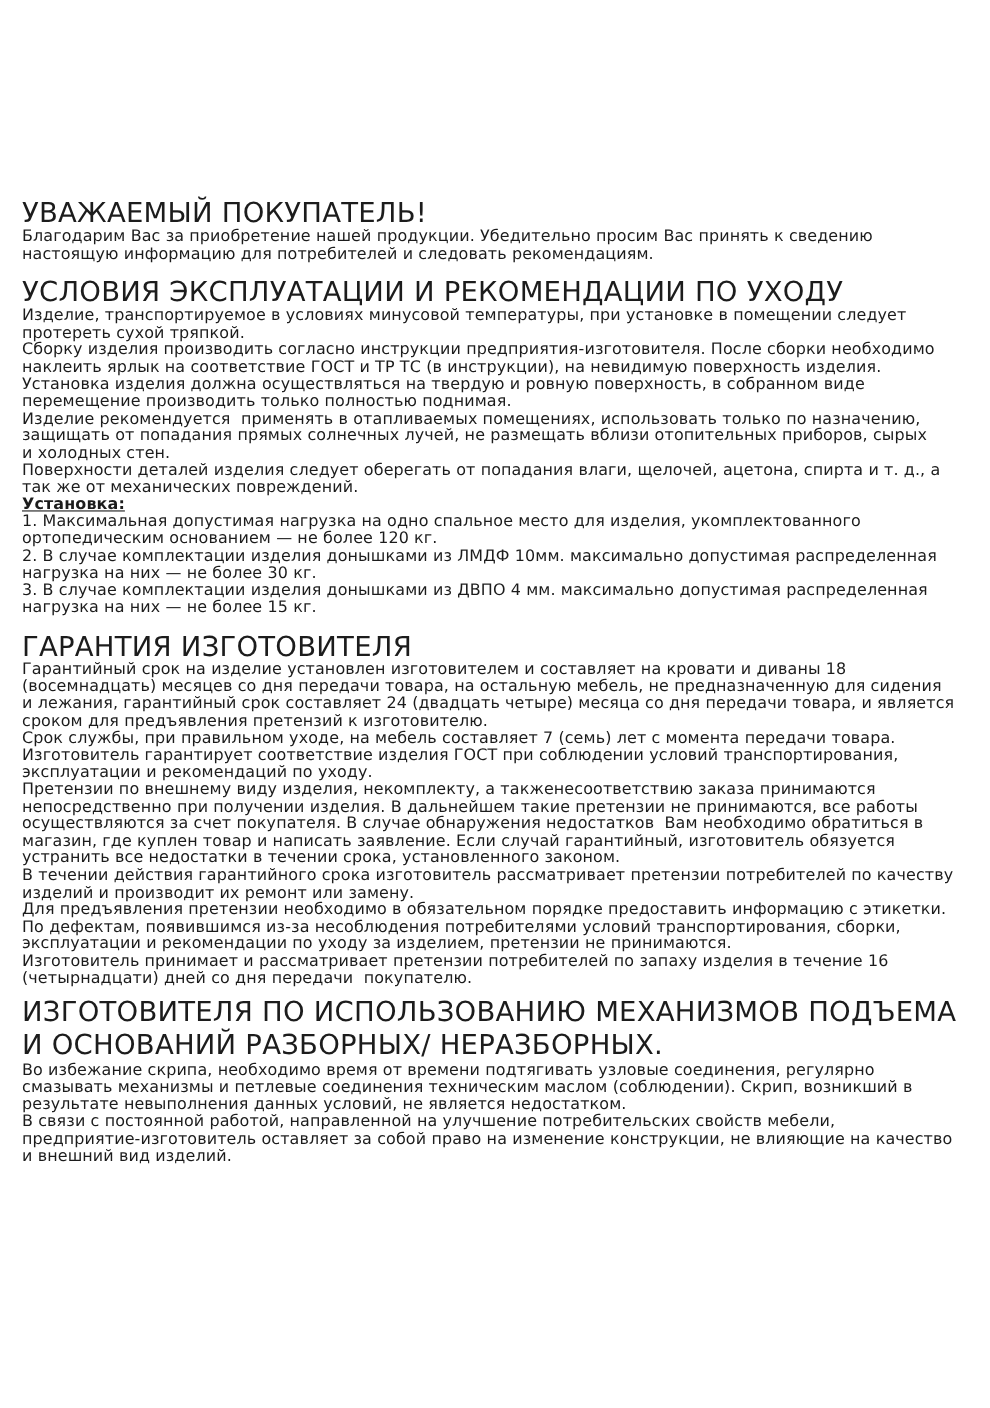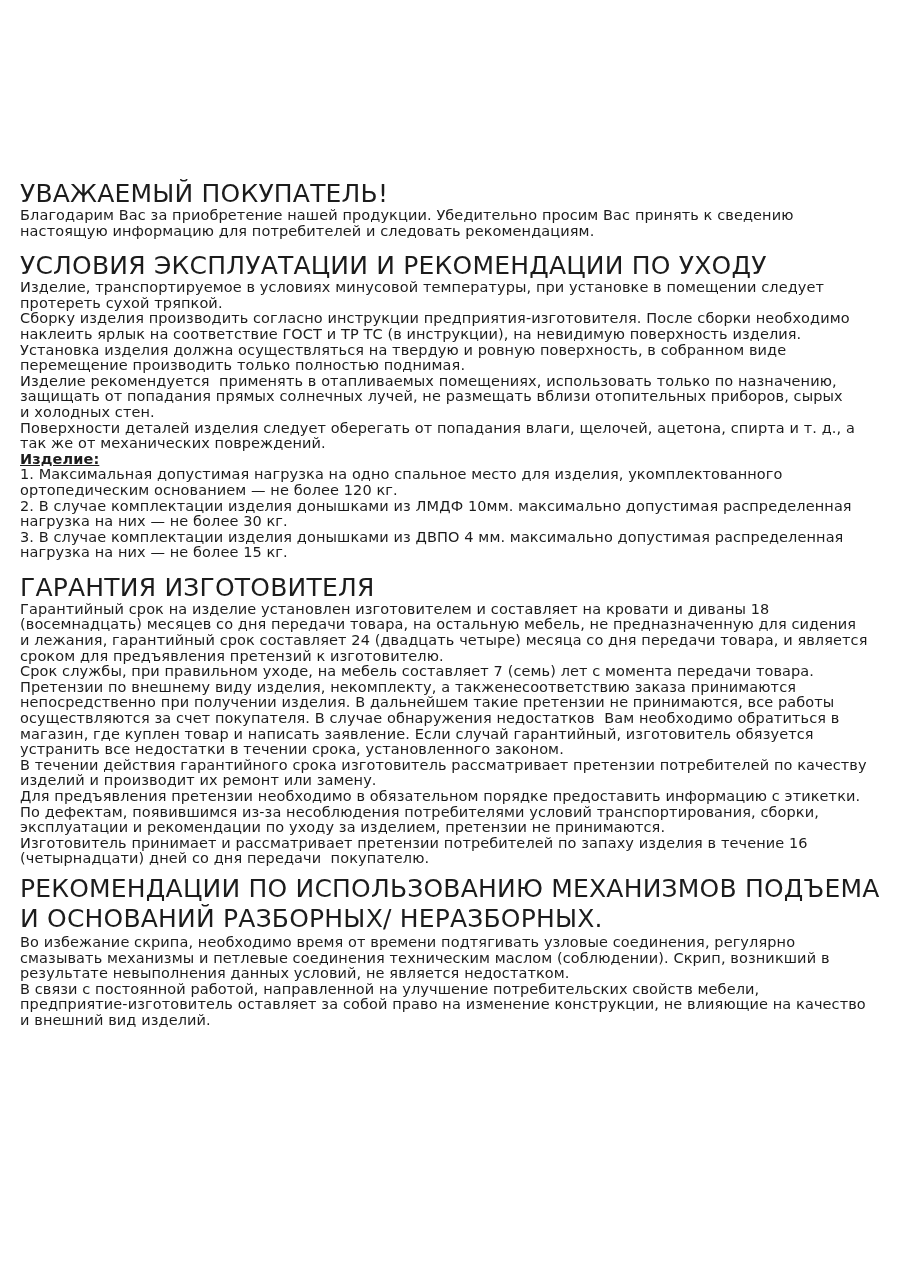--- a/index.html
+++ b/index.html
@@ -65,52 +65,54 @@
 протереть сухой тряпкой.</p>
     <p class="body">Сборку изделия производить согласно инструкции предприятия-изготовителя. После сборки необходимо
 наклеить ярлык на соответствие ГОСТ и ТР ТС (в инструкции), на невидимую поверхность изделия.</p>
     <p class="body">Установка изделия должна осуществляться на твердую и ровную поверхность, в собранном виде
 перемещение производить только полностью поднимая.</p>
     <p class="body">Изделие рекомендуется  применять в отапливаемых помещениях, использовать только по назначению,
 защищать от попадания прямых солнечных лучей, не размещать вблизи отопительных приборов, сырых
 и холодных стен.</p>
     <p class="body">Поверхности деталей изделия следует оберегать от попадания влаги, щелочей, ацетона, спирта и т. д., а
 так же от механических повреждений.</p>
-    <p class="body attention">Изделие:</p>
+    <p class="body attention">Установка:</p>
     <p class="body">1. Максимальная допустимая нагрузка на одно спальное место для изделия, укомплектованного
 ортопедическим основанием — не более 120 кг.</p>
     <p class="body">2. В случае комплектации изделия донышками из ЛМДФ 10мм. максимально допустимая распределенная
 нагрузка на них — не более 30 кг.</p>
     <p class="body">3. В случае комплектации изделия донышками из ДВПО 4 мм. максимально допустимая распределенная
 нагрузка на них — не более 15 кг.</p>
   </section>
 
   <section>
     <h1 class="h">ГАРАНТИЯ ИЗГОТОВИТЕЛЯ</h1>
     <p class="body">Гарантийный срок на изделие установлен изготовителем и составляет на кровати и диваны 18
 (восемнадцать) месяцев со дня передачи товара, на остальную мебель, не предназначенную для сидения
 и лежания, гарантийный срок составляет 24 (двадцать четыре) месяца со дня передачи товара, и является
 сроком для предъявления претензий к изготовителю.</p>
     <p class="body">Срок службы, при правильном уходе, на мебель составляет 7 (семь) лет с момента передачи товара.</p>
+    <p class="body">Изготовитель гарантирует соответствие изделия ГОСТ при соблюдении условий транспортирования,
+эксплуатации и рекомендаций по уходу.</p>
     <p class="body">Претензии по внешнему виду изделия, некомплекту, а такженесоответствию заказа принимаются
 непосредственно при получении изделия. В дальнейшем такие претензии не принимаются, все работы
 осуществляются за счет покупателя. В случае обнаружения недостатков  Вам необходимо обратиться в
 магазин, где куплен товар и написать заявление. Если случай гарантийный, изготовитель обязуется
 устранить все недостатки в течении срока, установленного законом.</p>
     <p class="body">В течении действия гарантийного срока изготовитель рассматривает претензии потребителей по качеству
 изделий и производит их ремонт или замену.</p>
     <p class="body">Для предъявления претензии необходимо в обязательном порядке предоставить информацию с этикетки.</p>
     <p class="body">По дефектам, появившимся из-за несоблюдения потребителями условий транспортирования, сборки,
 эксплуатации и рекомендации по уходу за изделием, претензии не принимаются.</p>
     <p class="body">Изготовитель принимает и рассматривает претензии потребителей по запаху изделия в течение 16
 (четырнадцати) дней со дня передачи  покупателю.</p>
   </section>
 
   <section class="mechanisms">
-    <h1 class="h">РЕКОМЕНДАЦИИ ПО ИСПОЛЬЗОВАНИЮ МЕХАНИЗМОВ ПОДЪЕМА
+    <h1 class="h">ИЗГОТОВИТЕЛЯ ПО ИСПОЛЬЗОВАНИЮ МЕХАНИЗМОВ ПОДЪЕМА
 И ОСНОВАНИЙ РАЗБОРНЫХ/ НЕРАЗБОРНЫХ.</h1>
     <p class="body">Во избежание скрипа, необходимо время от времени подтягивать узловые соединения, регулярно
 смазывать механизмы и петлевые соединения техническим маслом (соблюдении). Скрип, возникший в
 результате невыполнения данных условий, не является недостатком.</p>
     <p class="body">В связи с постоянной работой, направленной на улучшение потребительских свойств мебели,
 предприятие-изготовитель оставляет за собой право на изменение конструкции, не влияющие на качество
 и внешний вид изделий.</p>
   </section>
 
 </div>

